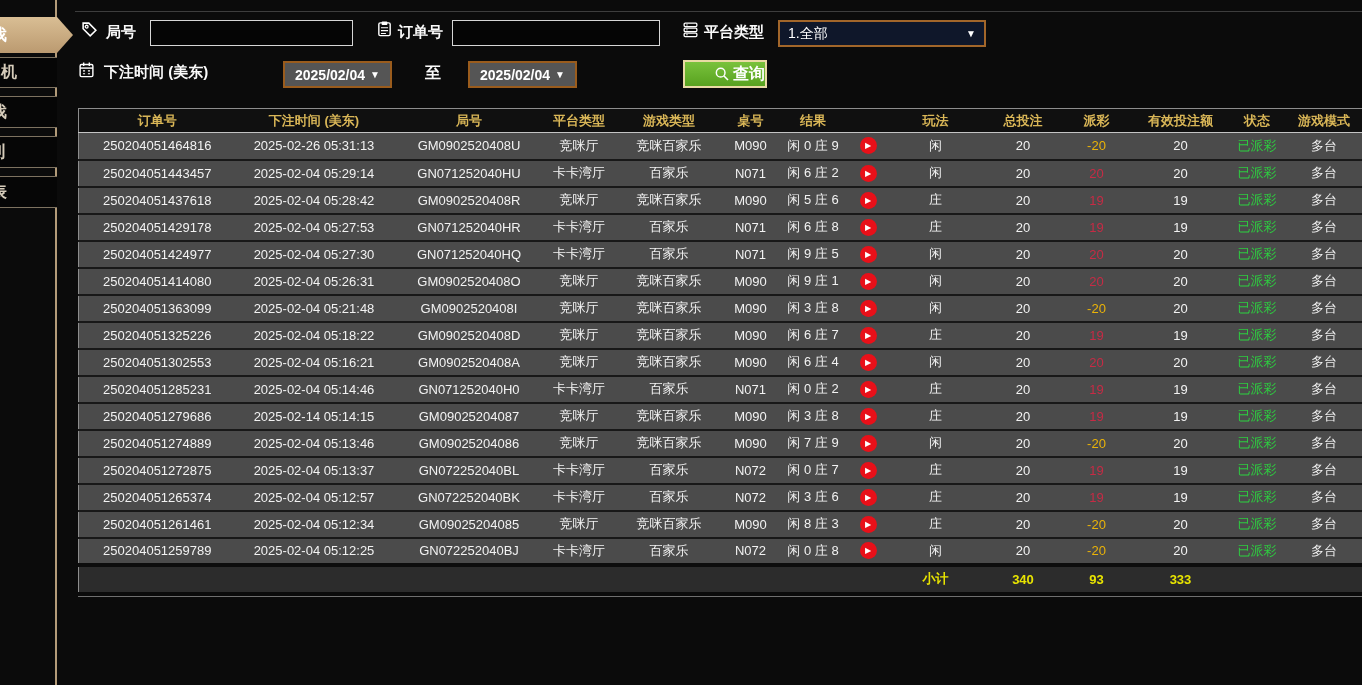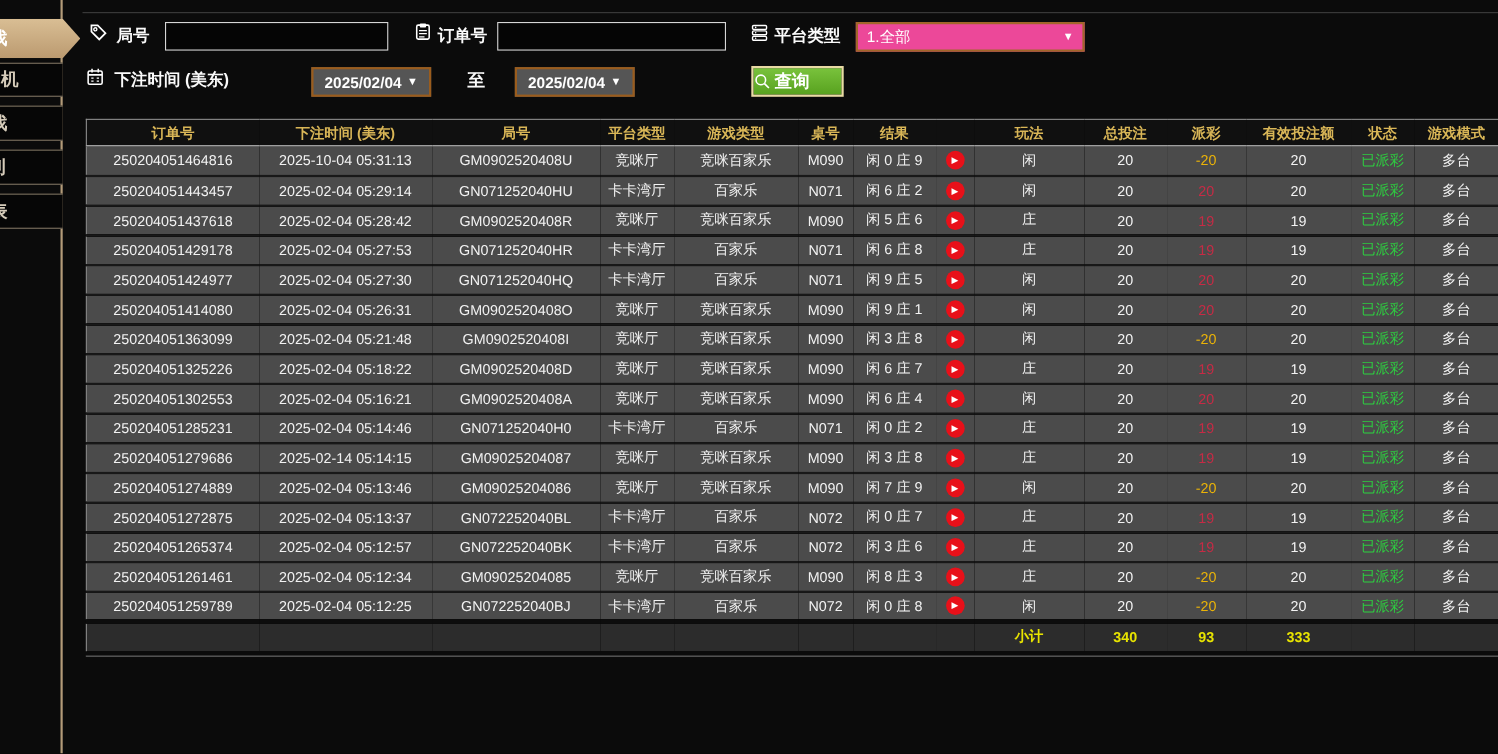--- a/index.html
+++ b/index.html
@@ -23,29 +23,29 @@
   .side-item:nth-child(5) { top:136px; height:32px; }
   .side-item:nth-child(6) { top:176px; height:32px; }
 
   
   .top-line { position:absolute; left:75px; top:11px; width:1287px; height:1px; background:#3d3d3d; }
   .abs { position:absolute; }
   .flabel { font-size:15px; font-weight:bold; color:#fafafa; white-space:nowrap; }
   .ficon { width:17px; height:17px; display:block; }
   .txt-input { background:#050505; border:1px solid #d6d6d6; height:26px; color:#fff;
                font-size:13px; padding:0 6px; outline:none; }
-  .sel-box { background:#ec4899; border:2px solid #a2662a; height:27px; color:#fff; font-size:14px;
+  .sel-box { background:#0f172a; border:2px solid #a2662a; height:27px; color:#fff; font-size:14px;
              display:flex; align-items:center; padding:0 8px; cursor:pointer; }
   .sel-box .arrow { margin-left:auto; font-size:10px; color:#fff; }
   .date-box { background:#555555; border:2px solid #9a5c1d; height:27px; color:#fff; font-size:14px;
               font-weight:bold; display:flex; align-items:center; justify-content:center; gap:5px; cursor:pointer; }
   .date-box .arrow { font-size:10px; }
   .query-btn { background:linear-gradient(#79c23c,#58a21f); border:2px solid #e9daa4; height:28px;
                color:#fff; font-size:16px; font-weight:bold; display:flex; align-items:center;
-               justify-content:flex-start; gap:3px; cursor:pointer; }
+               justify-content:flex-end; gap:3px; cursor:pointer; }
 
   
   .table-wrap { position:absolute; left:78px; top:108px; width:1284px; }
   table { width:1284px; border-collapse:collapse; table-layout:fixed;
           border-top:1px solid #8d8d8d; border-left:1px solid #8d8d8d; }
   th { background:#101010; color:#d9b657; font-size:13px; font-weight:bold; height:24px;
        border-bottom:1px solid #c4c4c4; text-align:center; overflow:hidden; white-space:nowrap; }
   td { background:#4b4b4b; color:#f2f2f2; font-size:13px; height:27px; text-align:center;
        border-bottom:2px solid #181818; overflow:hidden; white-space:nowrap; }
   col.c1{width:157px} col.c2{width:157px} col.c3{width:153px} col.c4{width:67px}
@@ -172,21 +172,21 @@
             <th>总投注</th>
             <th>派彩</th>
             <th>有效投注额</th>
             <th>状态</th>
             <th>游戏模式</th>
           </tr>
         </thead>
       <tbody id="table-body">
           <tr>
             <td>250204051464816</td>
-            <td>2025-10-04 05:31:13</td>
+            <td>2025-02-26 05:31:13</td>
             <td>GM0902520408U</td>
             <td>竞咪厅</td>
             <td>竞咪百家乐</td>
             <td>M090</td>
             <td>闲 0 庄 9</td>
             <td><span class="play-btn">▶</span></td>
             <td>闲</td>
             <td>20</td>
             <td class="neg">-20</td>
             <td>20</td>

